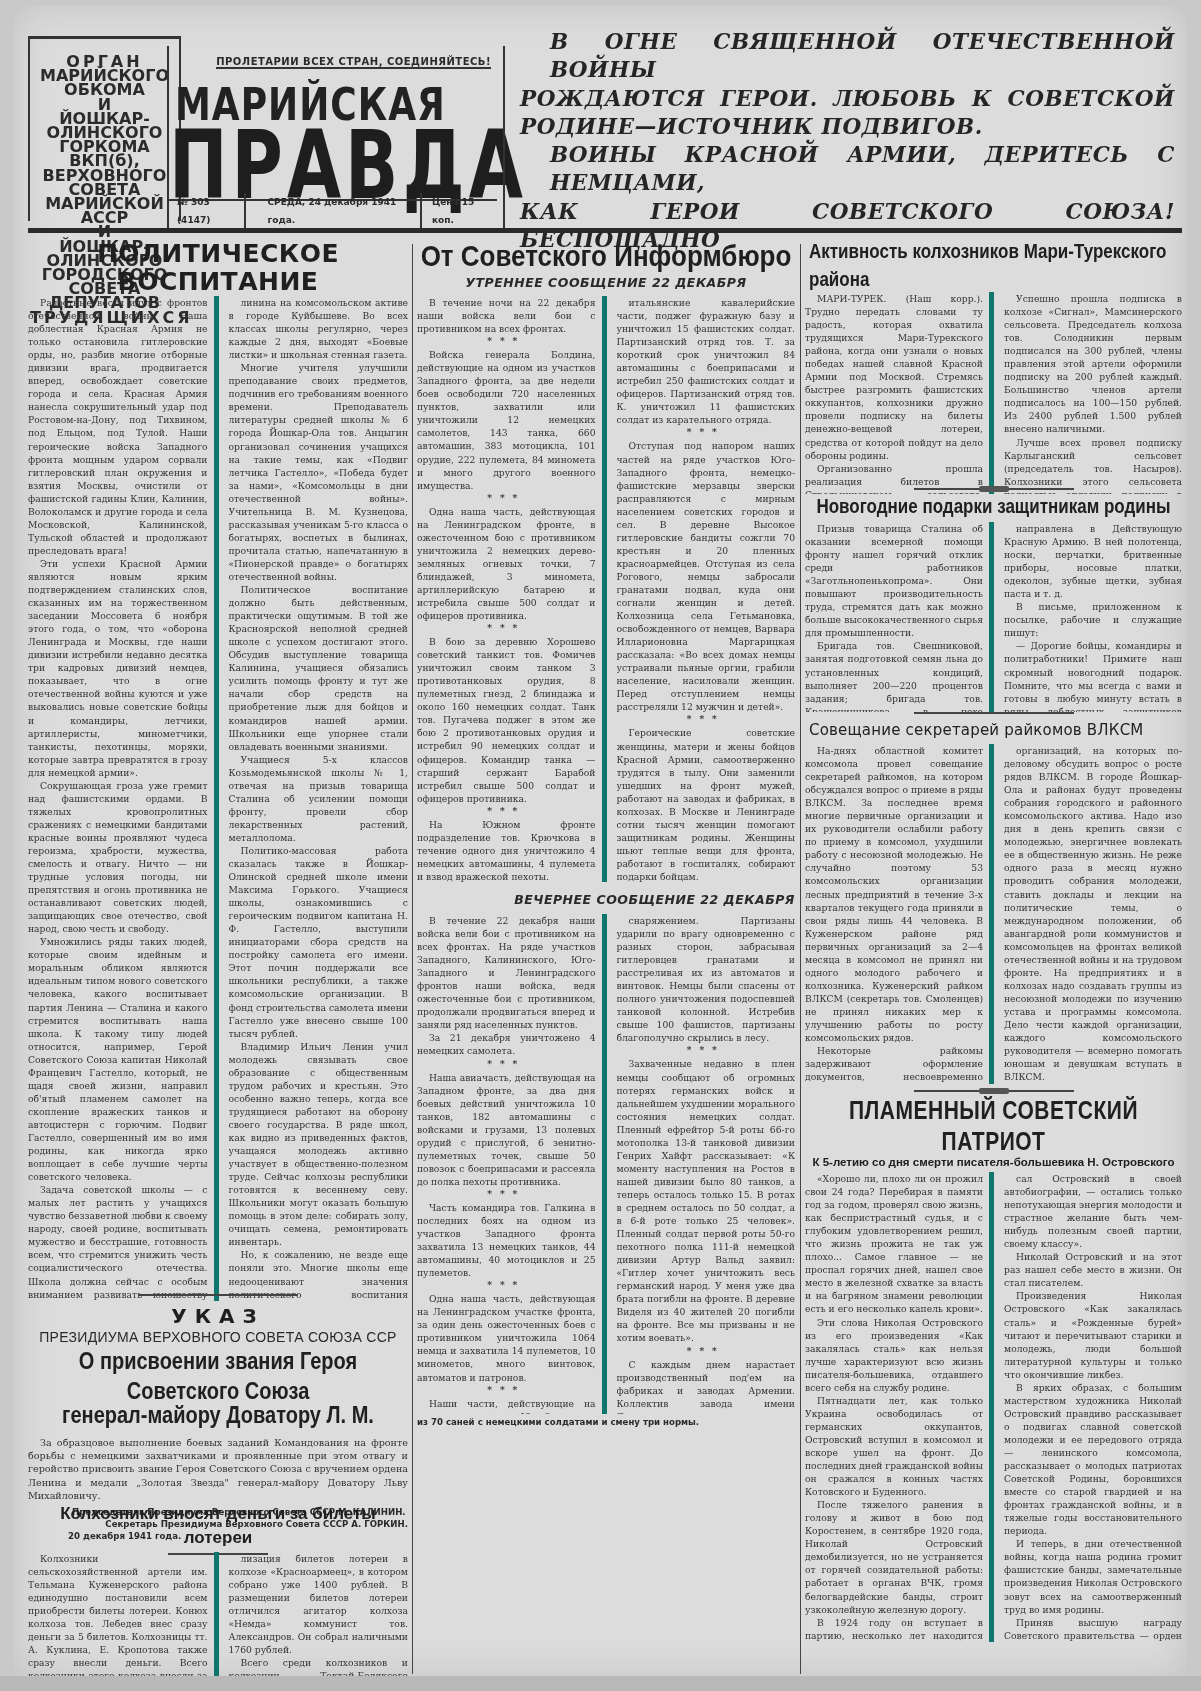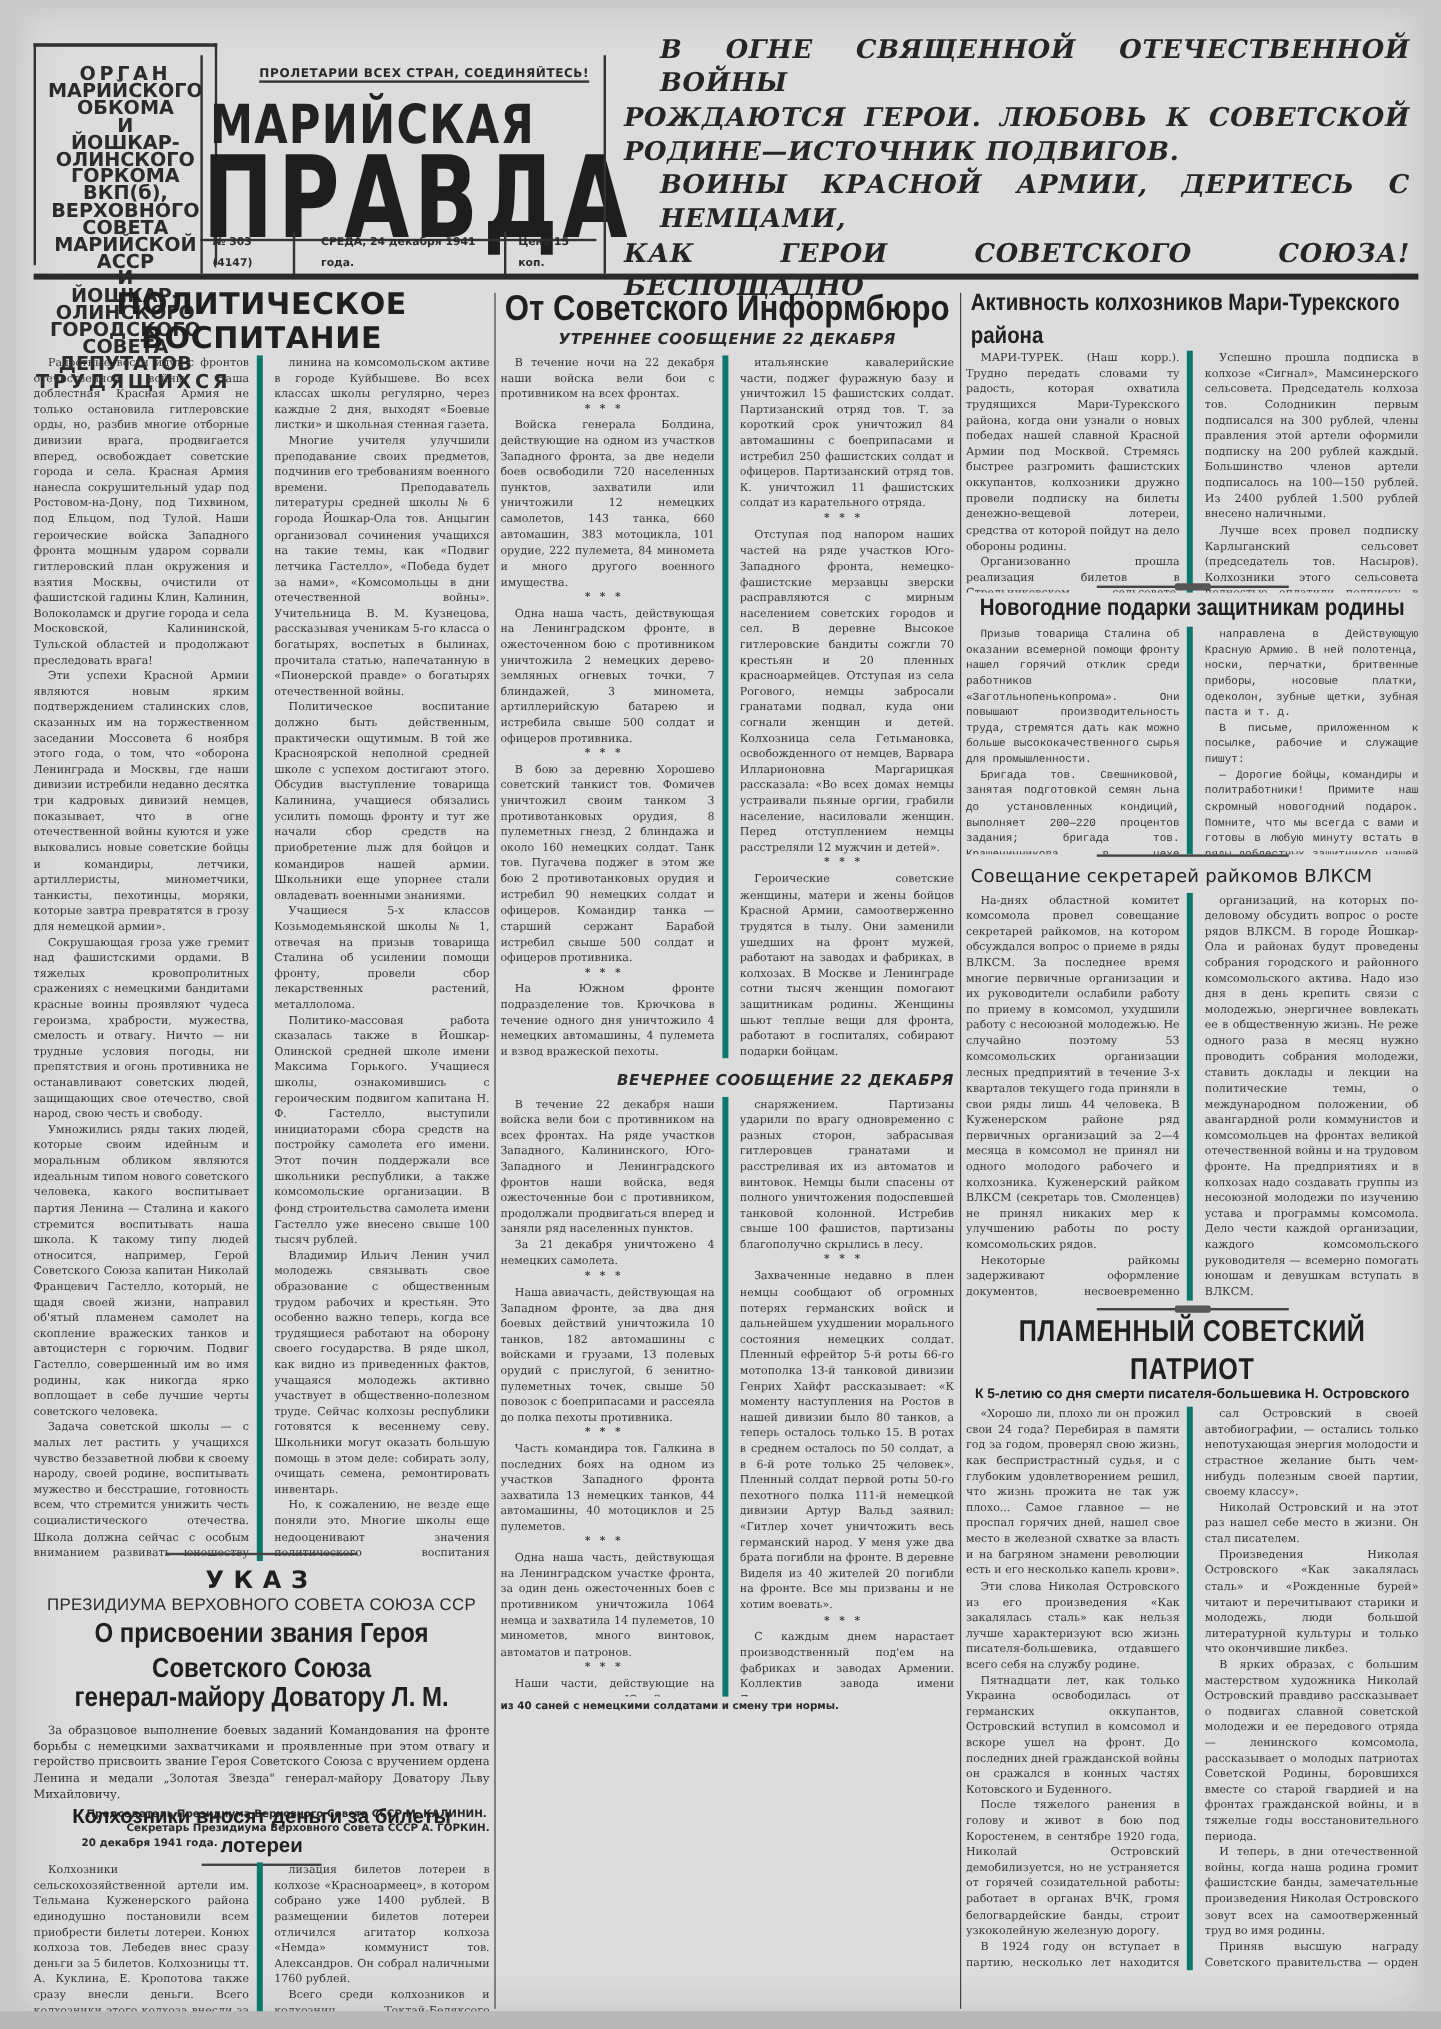--- a/index.html
+++ b/index.html
@@ -229,42 +229,42 @@
 
       </div>
       <div style="overflow:hidden;">
         <p>снаряжением. Партизаны ударили по врагу одновременно с разных сторон, забрасывая гитлеровцев гранатами и расстреливая их из автоматов и винтовок. Немцы были спасены от полного уничтожения подоспевшей танковой колонной. Истребив свыше 100 фашистов, партизаны благополучно скрылись в лесу.</p>
         <div class="stars">***</div>
         <p>Захваченные недавно в плен немцы сообщают об огромных потерях германских войск и дальнейшем ухудшении морального состояния немецких солдат. Пленный ефрейтор 5-й роты 66-го мотополка 13-й танковой дивизии Генрих Хайфт рассказывает: «К моменту наступления на Ростов в нашей дивизии было 80 танков, а теперь осталось только 15. В ротах в среднем осталось по 50 солдат, а в 6-й роте только 25 человек». Пленный солдат первой роты 50-го пехотного полка 111-й немецкой дивизии Артур Вальд заявил: «Гитлер хочет уничтожить весь германский народ. У меня уже два брата погибли на фронте. В деревне Виделя из 40 жителей 20 погибли на фронте. Все мы призваны и не хотим воевать».</p>
         <div class="stars">***</div>
         <p>С каждым днем нарастает производственный под'ем на фабриках и заводах Армении. Коллектив завода имени Дзержинского успешно выполняет свои производственные задания. Рабочие завода перевыполняют нормы и выпускают продукцию сверх плана. Свыше половины рабочих завода — двухсотники. Цех, где начальником П. Мкартчьян, выполнил ноябрьский план на 240 процентов. Бригада Мисака Конджояна ежедневно выполняет задание на 250 процентов. С честью выполнил свои обязательства коллектив Аллавердского медеплавильного завода. Ко дню Сталинской Конституции завод завершил годовой план выплавки меди и сейчас дает родине медь сверх плана. Широкое внедрение рационализаторских предложений дало комбинату им. С. М. Кирова десятки тысяч рублей экономии. Кузнец Газоян с помощью сделанных им приспособлений изготовляет за смену 1200 деталей вместо 300 по норме. Стахановец-вальцовщик Л. Акопьян, обслуживая три сложных аппарата, вырабатывает за</p>
       </div>
     </div>
-    <div class="sans" style="font-size:8.6px; font-weight:bold; line-height:13px; margin-top:2px;">из 40 саней с немецкими солдатами и смену три нормы.</div>
+    <div class="sans" style="font-size:8.6px; font-weight:bold; line-height:13px; margin-top:2px;">из 70 саней с немецкими солдатами и смену три нормы.</div>
   </div>
 
   <div class="abs" style="left:791px; top:236px; width:377px;">
     <div class="hd-cond" style="font-size:17px; line-height:24px; text-align:left; padding-left:4px; transform:scaleY(1.15);">Активность колхозников Мари-Турекского района</div>
     <div class="two-col ruled body-text" style="margin-top:2px; height:202px; overflow:hidden;">
       <div style="overflow:hidden;">
         <p>МАРИ-ТУРЕК. (Наш корр.). Трудно передать словами ту радость, которая охватила трудящихся Мари-Турекского района, когда они узнали о новых победах нашей славной Красной Армии под Москвой. Стремясь быстрее разгромить фашистских оккупантов, колхозники дружно провели подписку на билеты денежно-вещевой лотереи, средства от которой пойдут на дело обороны родины.</p>
         <p>Организованно прошла реализация билетов в Стрельниковском сельсовете. Колхозники артелей: «Йошкар-кече», «Первомайск», «Победа», «У корно» полностью охвачены подпиской. В артели «Йошкар кече» первым подписался 65-летний Алексей Петрович Петров и тут же внес деньги. К концу собрания вся подписка в сумме 2.230 рублей была оплачена. По сельсовету реализовано билетов на 11 тыс. руб. 8 тысяч из них оплачено наличными.</p>
       </div>
       <div style="overflow:hidden;">
         <p>Успешно прошла подписка в колхозе «Сигнал», Мамсинерского сельсовета. Председатель колхоза тов. Солодникин первым подписался на 300 рублей, члены правления этой артели оформили подписку на 200 рублей каждый. Большинство членов артели подписалось на 100—150 рублей. Из 2400 рублей 1.500 рублей внесено наличными.</p>
         <p>Лучше всех провел подписку Карлыганский сельсовет (председатель тов. Насыров). Колхозники этого сельсовета полностью оплатили подписку в сумме 8.000 рублей.</p>
 
       </div>
     </div>
   </div>
 
   <div class="abs" style="left:791px; top:482px; width:377px;">
     <div class="ornament-rule" style="width:160px; margin-bottom:6px;"></div>
     <div class="hd-cond" style="font-size:17px; line-height:22px; transform:scaleY(1.15);">Новогодние подарки защитникам родины</div>
-    <div class="two-col ruled body-text" style="margin-top:4px; height:190px; overflow:hidden;font-family:Liberation Mono, monospace;">
+    <div class="two-col ruled body-text" style="margin-top:4px; height:190px; overflow:hidden;">
       <div style="overflow:hidden;">
         <p>Призыв товарища Сталина об оказании всемерной помощи фронту нашел горячий отклик среди работников «Заготльнопенькопрома». Они повышают производительность труда, стремятся дать как можно больше высококачественного сырья для промышленности.</p>
         <p>Бригада тов. Свешниковой, занятая подготовкой семян льна до установленных кондиций, выполняет 200—220 процентов задания; бригада тов. Крашенинникова в цехе льноволокна систематически выполняет 120—130 процентов нормы; тов. Концеев дает на укладке и погрузке продукции по 2,5 нормы.</p>
 
       </div>
       <div style="overflow:hidden;">
         <p>направлена в Действующую Красную Армию. В ней полотенца, носки, перчатки, бритвенные приборы, носовые платки, одеколон, зубные щетки, зубная паста и т. д.</p>
         <p>В письме, приложенном к посылке, рабочие и служащие пишут:</p>
         <p>— Дорогие бойцы, командиры и политработники! Примите наш скромный новогодний подарок. Помните, что мы всегда с вами и готовы в любую минуту встать в ряды доблестных защитников нашей матери-родины.</p>
 

